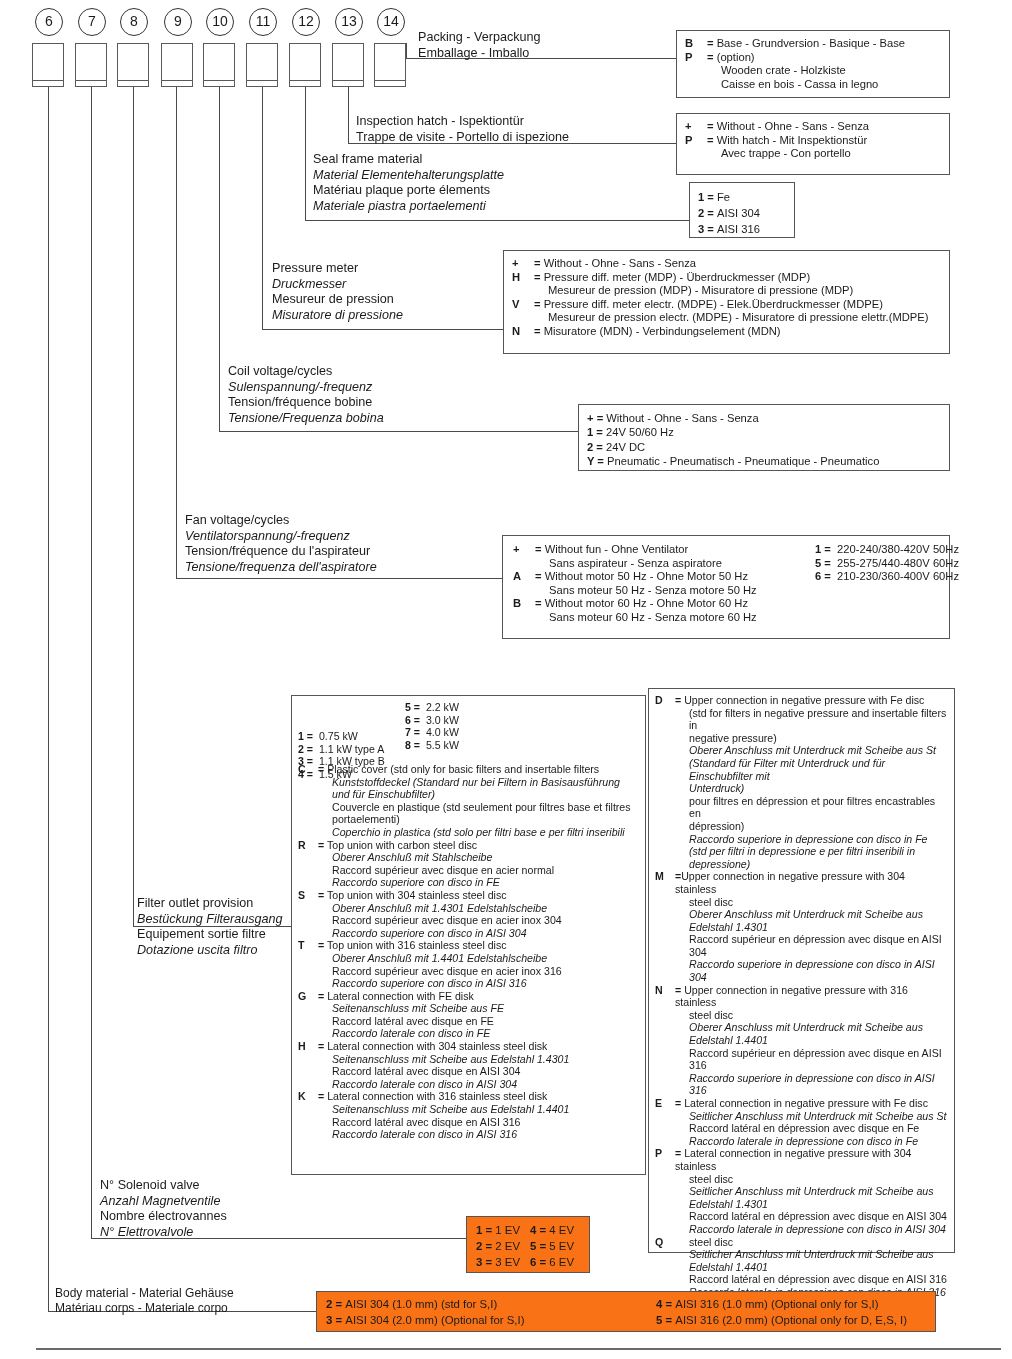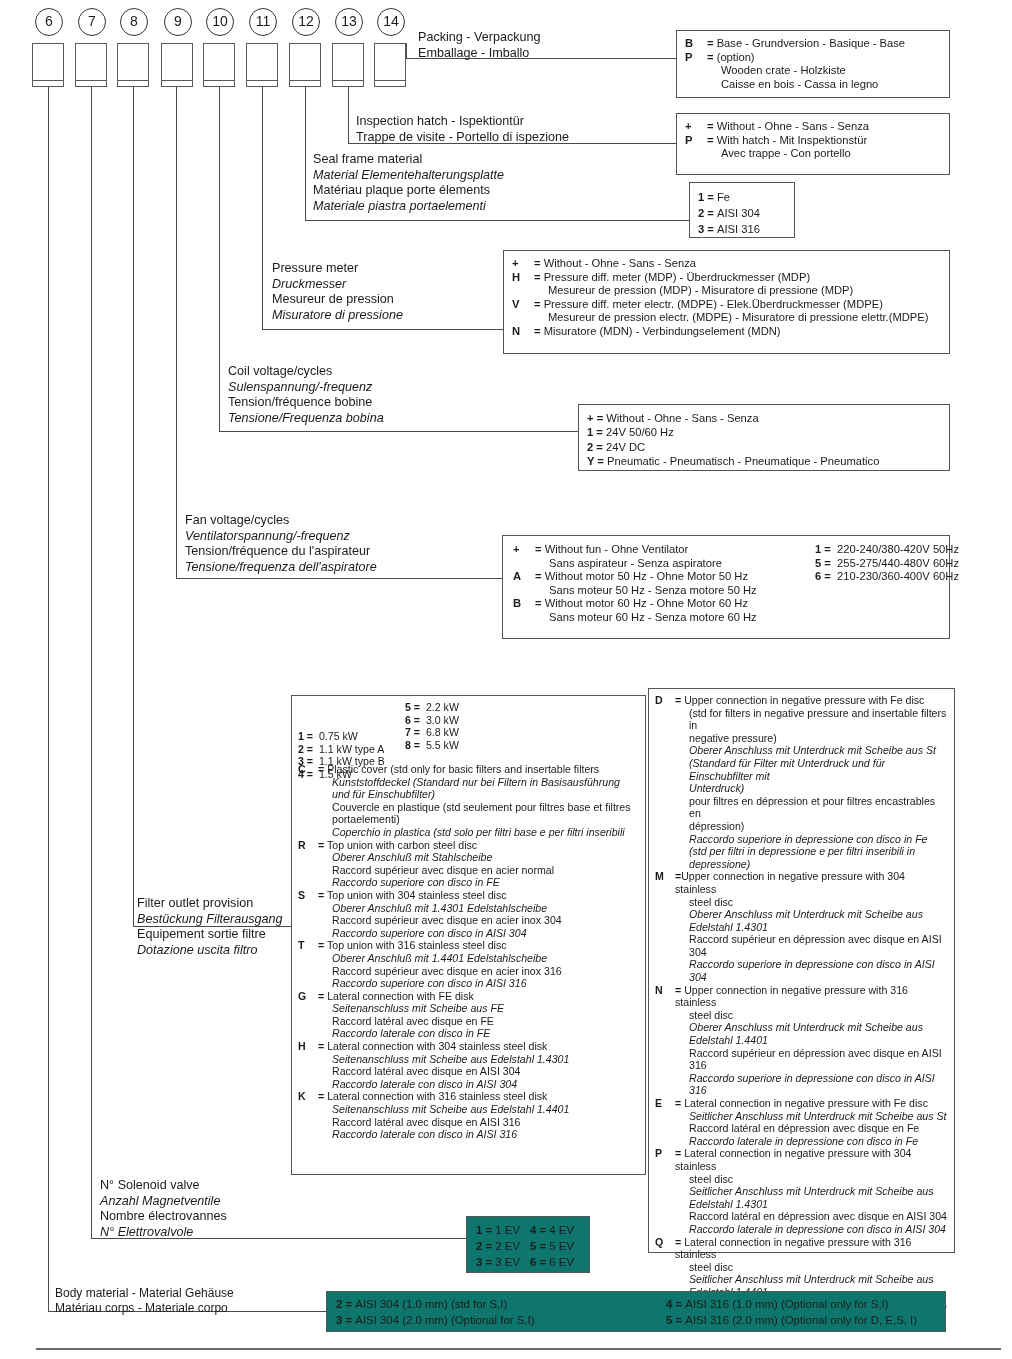--- a/index.html
+++ b/index.html
@@ -87,21 +87,21 @@
     width:20px;
   }
   .code-row .ln{display:block;}
 
   
   .tight{font-size:10.6px;line-height:12.6px;}
   .tight .code-row{padding-left:20px;}
   .tight .code-row > .code{width:18px;}
 
   
-  .minitab{position:absolute;border:1px solid #555;background:#0f766e;box-sizing:border-box;
+  .minitab{position:absolute;border:1px solid #555;background:#f97316;box-sizing:border-box;
            font-size:11.4px;line-height:16px;padding:5px 9px;}
   .minitab table{border-collapse:collapse;}
   .minitab td{padding:0 10px 0 0;white-space:nowrap;font-size:11.4px;line-height:16px;}
   .minitab td b{font-weight:bold;}
 </style>
 </head>
 <body>
 
 <div id="page">
 
@@ -292,21 +292,21 @@
     <div style="position:relative;height:62px;">
       <div style="position:absolute;left:0;top:13px;margin-top:16px;">
         <div class="row"><b>1</b><b> = </b>&nbsp;<span>0.75 kW</span></div>
         <div class="row"><b>2</b><b> = </b>&nbsp;<span>1.1 kW type A</span></div>
         <div class="row"><b>3</b><b> = </b>&nbsp;<span>1.1 kW type B</span></div>
         <div class="row"><b>4</b><b> = </b>&nbsp;<span>1.5 kW</span></div>
       </div>
       <div style="position:absolute;left:107px;top:0px;">
         <div class="row"><b>5</b><b> = </b>&nbsp;<span>2.2 kW</span></div>
         <div class="row"><b>6</b><b> = </b>&nbsp;<span>3.0 kW</span></div>
-        <div class="row"><b>7</b><b> = </b>&nbsp;<span>6.8 kW</span></div>
+        <div class="row"><b>7</b><b> = </b>&nbsp;<span>4.0 kW</span></div>
         <div class="row"><b>8</b><b> = </b>&nbsp;<span>5.5 kW</span></div>
       </div>
     </div>
 
     <div class="codelist">
 
       <div class="code-row">
         <span class="code">C</span>
         <span class="ln"><b>=</b> <span>Plastic cover (std only for basic filters and insertable filters</span></span>
         <span class="ln ind"><i>Kunststoffdeckel (Standard nur bei Filtern in Basisausführung</i></span>
@@ -417,21 +417,20 @@
         <span class="ln"><b>=</b> <span>Lateral connection in negative pressure with 304 stainless</span></span>
         <span class="ln ind">steel disc</span>
         <span class="ln ind"><i>Seitlicher Anschluss mit Unterdruck mit Scheibe aus</i></span>
         <span class="ln ind"><i>Edelstahl 1.4301</i></span>
         <span class="ln ind">Raccord latéral en dépression  avec disque en AISI 304</span>
         <span class="ln ind"><i>Raccordo laterale in depressione con disco in AISI 304</i></span>
       </div>
 
       <div class="code-row">
         <span class="code">Q</span>
-        <span class="ln"><b>=</b> <span>Lateral connection in negative pressure with 316 stainless</span></span>
         <span class="ln ind">steel disc</span>
         <span class="ln ind"><i>Seitlicher Anschluss mit Unterdruck mit Scheibe aus</i></span>
         <span class="ln ind"><i>Edelstahl 1.4401</i></span>
         <span class="ln ind">Raccord latéral en dépression avec disque en AISI 316</span>
         <span class="ln ind"><i>Raccordo laterale in depressione con disco in AISI 316</i></span>
       </div>
     </div>
   </div>
 
   <div class="label" style="left:100px;top:1178px;">
@@ -460,21 +459,21 @@
   </div>
 
   <div class="label small" style="left:55px;top:1286px;">
     <div>
       <span>Body material - Material Gehäuse</span>
     </div>
     <div>
       <span>Matériau corps - Materiale corpo</span>
     </div>
   </div>
-  <div class="minitab" style="left:326px;top:1291px;width:620px;height:41px;padding:4px 9px;line-height:15px;">
+  <div class="minitab" style="left:316px;top:1291px;width:620px;height:41px;padding:4px 9px;line-height:15px;">
     <table>
       <tbody>
           <tr>
         <td style="width:320px;"><b>2</b><b> = </b><span>AISI 304 (1.0 mm) (std for S,I)</span></td>
         <td style="padding-right:0;"><b>4</b><b> = </b><span>AISI 316 (1.0 mm) (Optional only for S,I)</span></td>
       </tr>
       <tr>
         <td style="width:320px;"><b>3</b><b> = </b><span>AISI 304 (2.0 mm) (Optional for S,I)</span></td>
         <td style="padding-right:0;"><b>5</b><b> = </b><span>AISI 316 (2.0 mm) (Optional only for D, E,S, I)</span></td>
       </tr>

